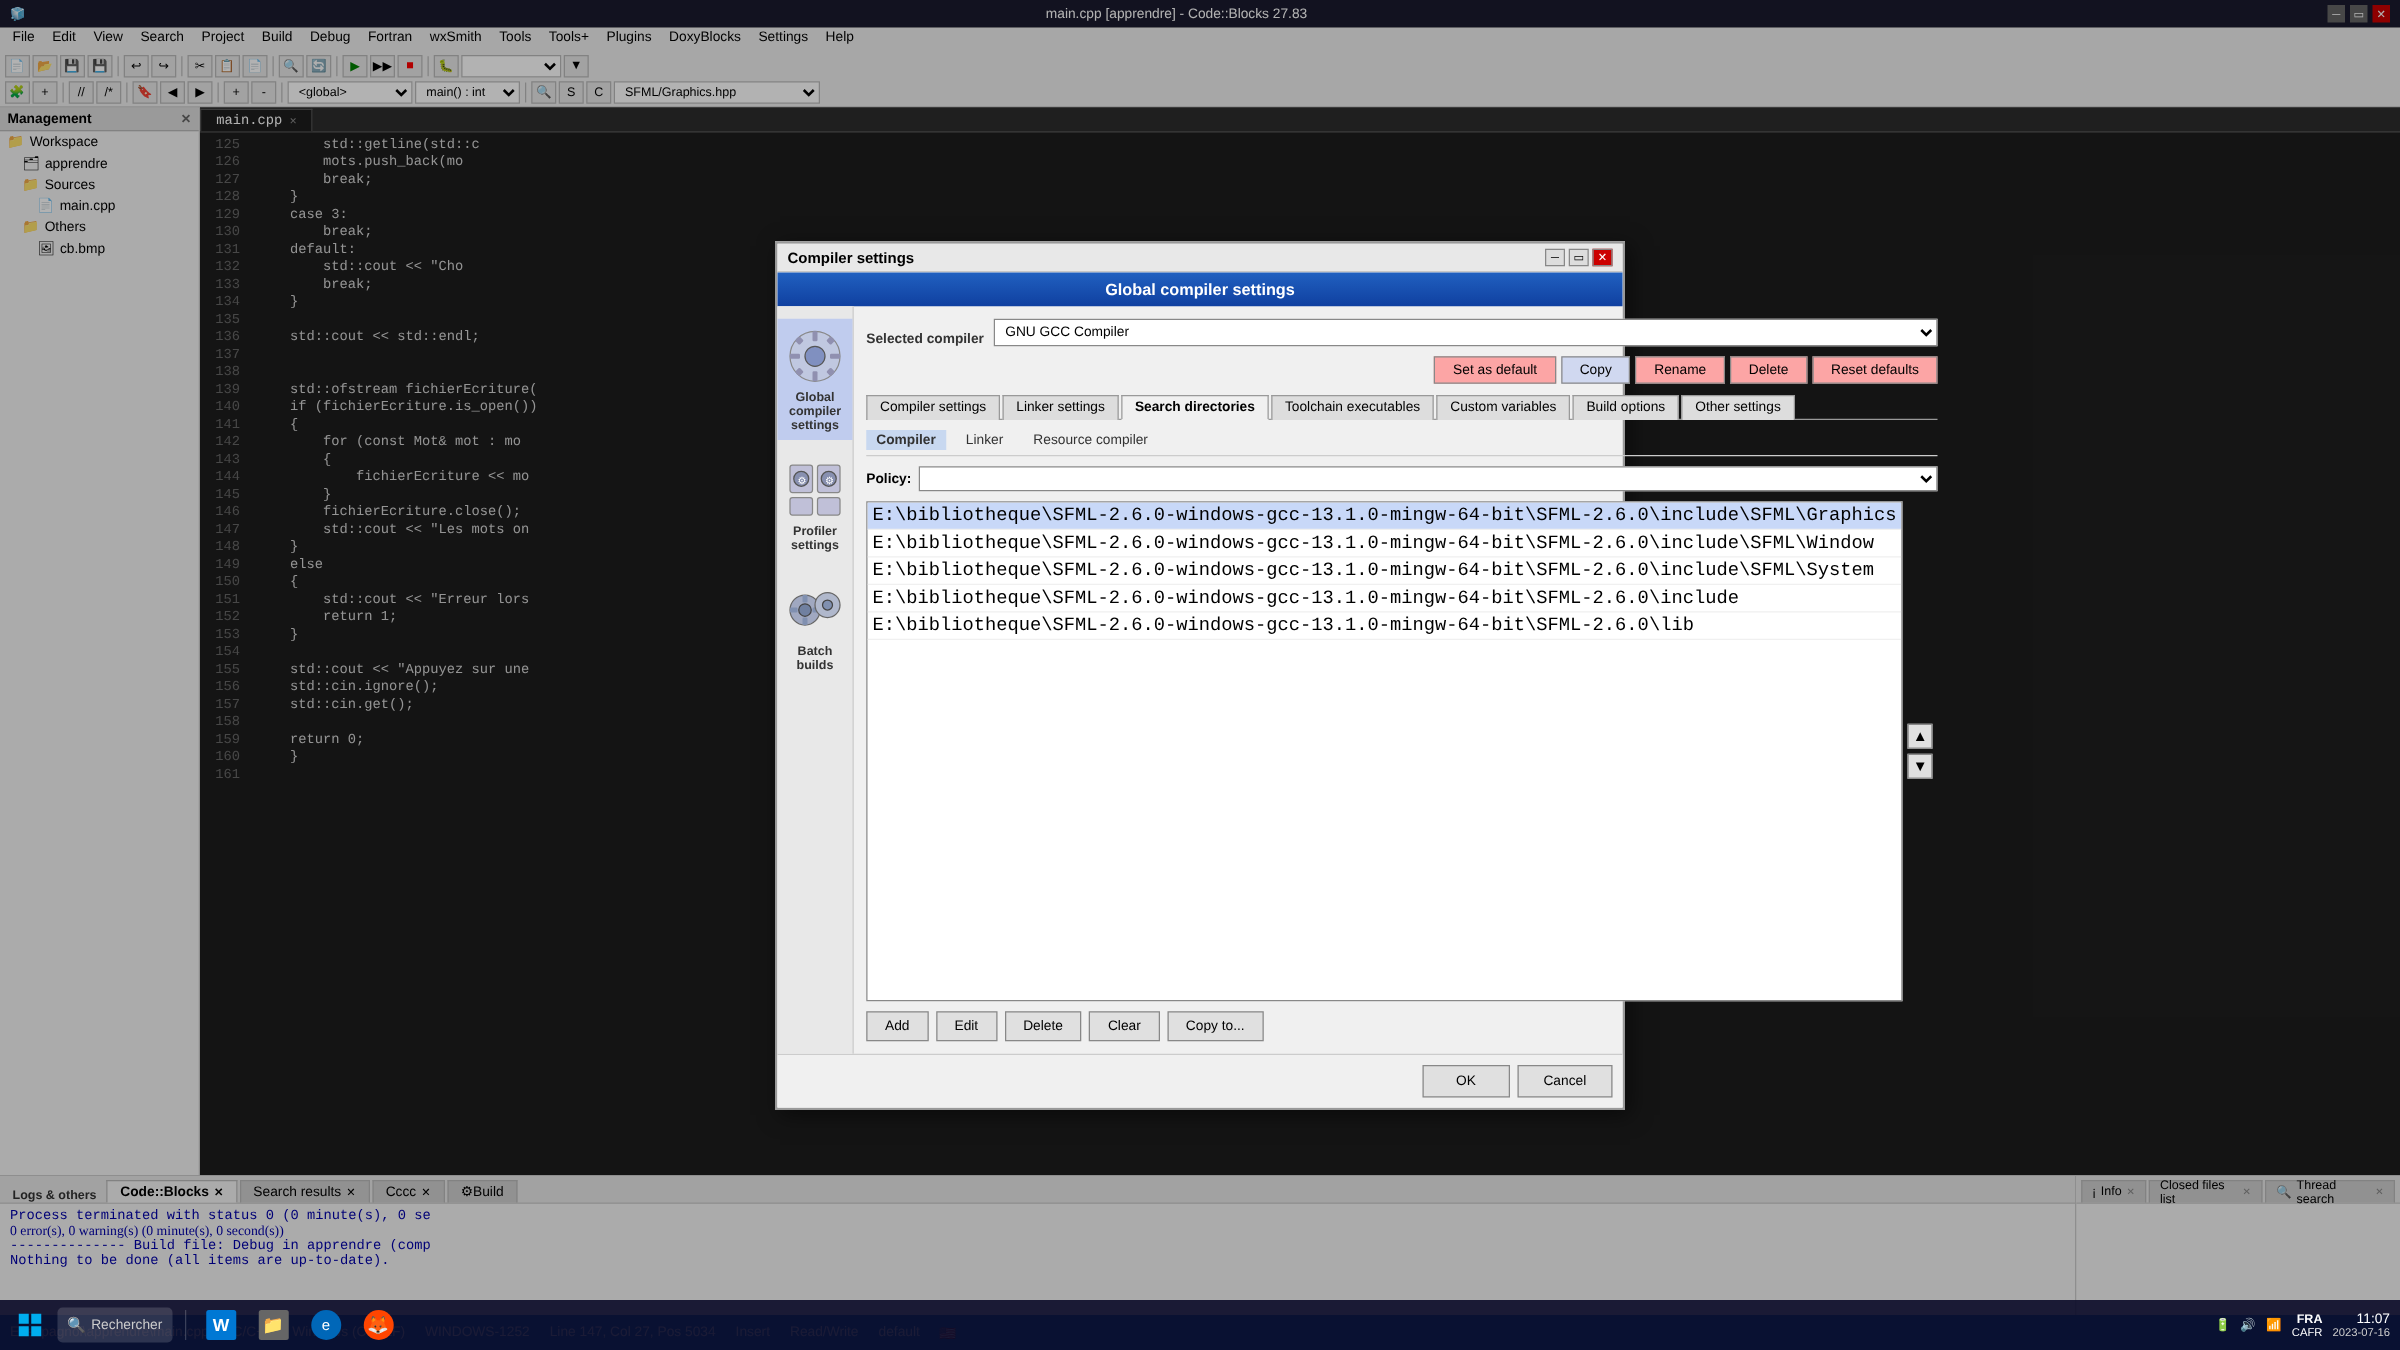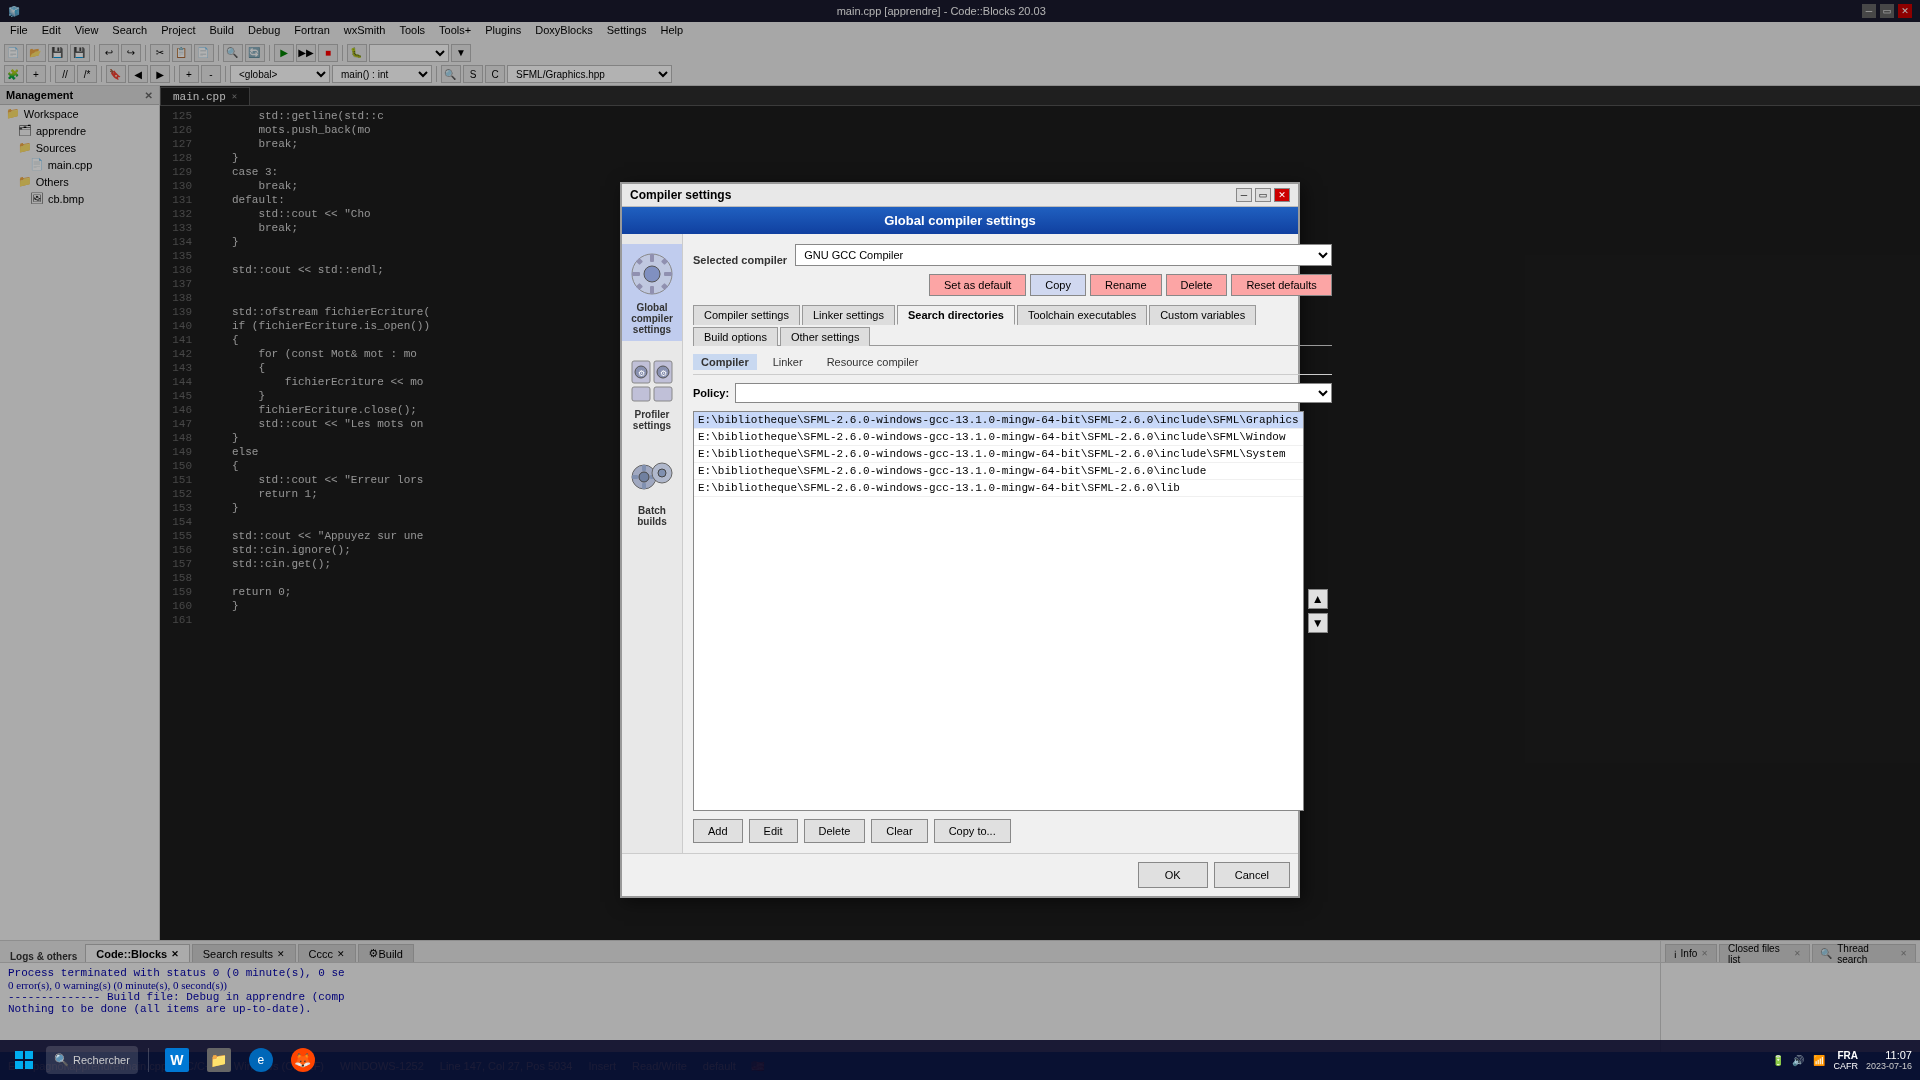--- a/index.html
+++ b/index.html
@@ -405,21 +405,21 @@
     
     .paths-list {
       flex: 1;
       border: 1px solid #888;
       background: #fff;
       overflow-y: auto;
       min-height: 400px;
     }
     .path-item {
       padding: 2px 4px;
-      font-size: 11px;
+      font-size: 15px;
       font-family: 'Courier New', monospace;
       color: #000;
       cursor: pointer;
       border-bottom: 1px solid #f0f0f0;
       white-space: nowrap;
       overflow: hidden;
       text-overflow: ellipsis;
     }
     .path-item.selected { background: #c8d8f8; }
 
@@ -494,21 +494,21 @@
     }
     .ext-tab .close-x { font-size: 8px; color: #888; }
   </style>
 </head>
 <body>
 
 <div class="ide-background">
 
   <div class="title-bar">
     <span style="font-size:10px;color:#aaa;">🧊</span>
-    <span class="title-bar-title">main.cpp [apprendre] - Code::Blocks 20.03</span>
+    <span class="title-bar-title">main.cpp [apprendre] - Code::Blocks 27.83</span>
     <div class="title-bar-controls">
       <button class="title-btn minimize">─</button>
       <button class="title-btn maximize">▭</button>
       <button class="title-btn close">✕</button>
     </div>
   </div>
 
   <div class="menu-bar">
     <span class="menu-item">File</span>
     <span class="menu-item">Edit</span>
@@ -562,21 +562,21 @@
       <button class="tb-btn">🔖</button>
       <button class="tb-btn">◀</button>
       <button class="tb-btn">▶</button>
       <div class="tb-separator"></div>
       <button class="tb-btn">+</button>
       <button class="tb-btn">-</button>
       <div class="tb-separator"></div>
       <select class="tb-dropdown" style="width:100px;">
         <option>&lt;global&gt;</option>
       </select>
-      <select class="tb-dropdown" style="width:100px;">
+      <select class="tb-dropdown" style="width:84px;">
         <option>main() : int</option>
       </select>
       <div class="tb-separator"></div>
       <button class="tb-btn">🔍</button>
       <button class="tb-btn">S</button>
       <button class="tb-btn">C</button>
       <select class="tb-dropdown" style="width:165px;">
         <option>SFML/Graphics.hpp</option>
       </select>
     </div>

